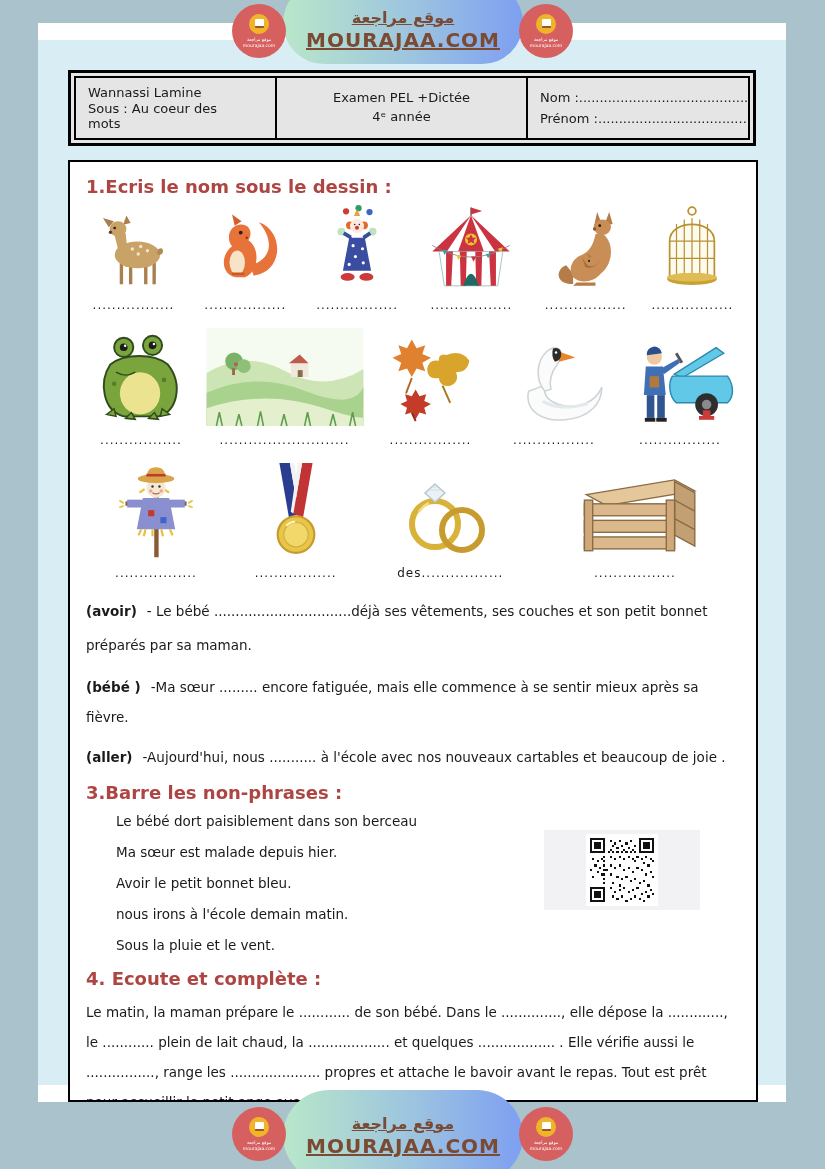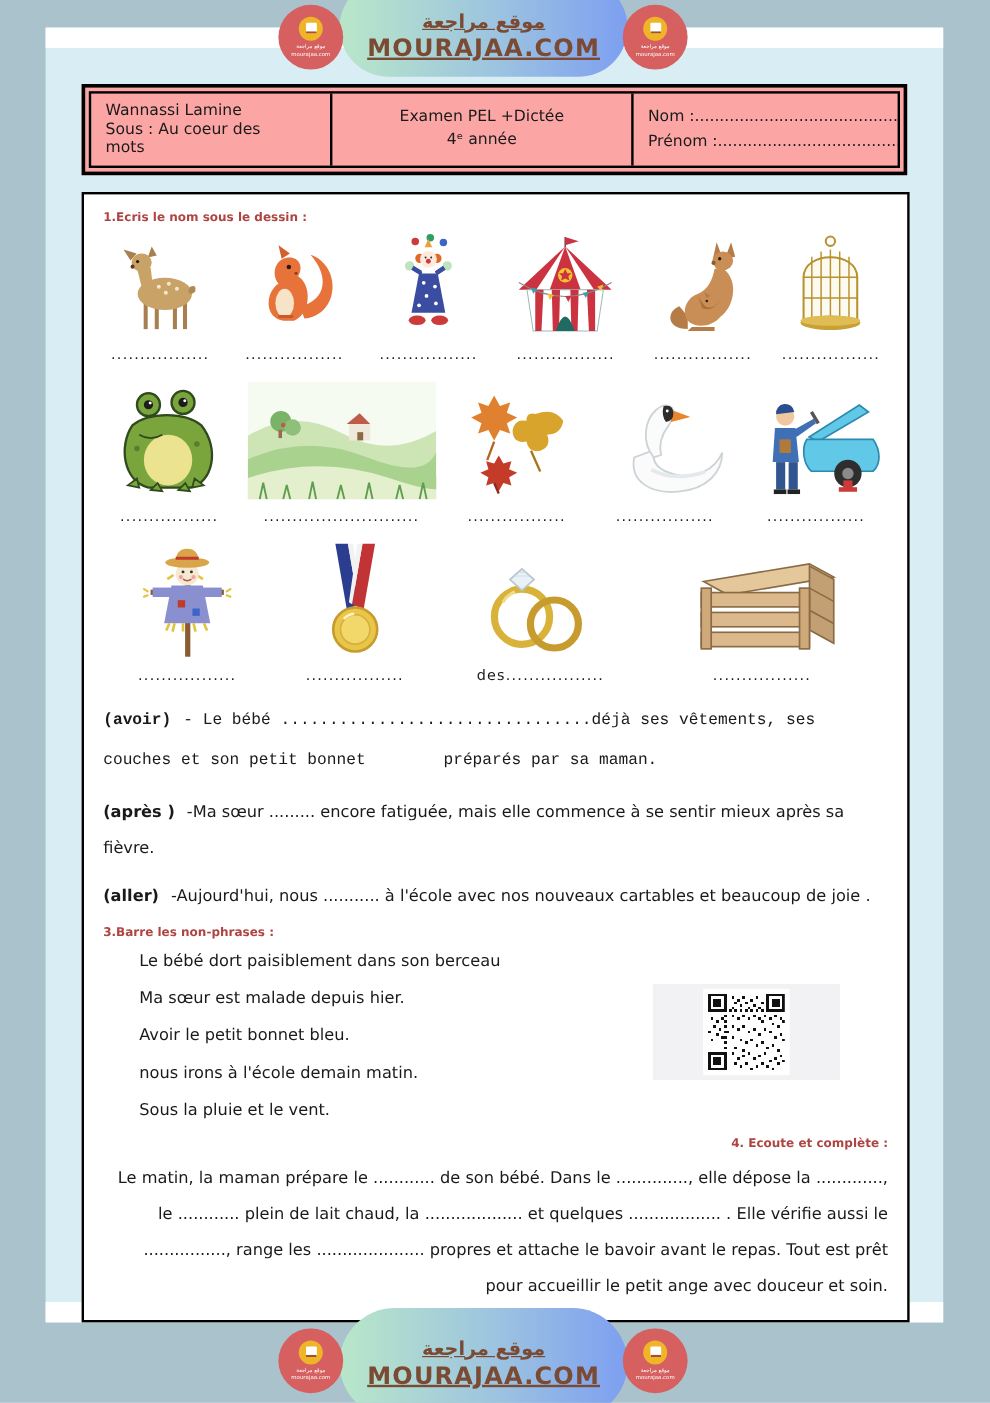--- a/index.html
+++ b/index.html
@@ -16,54 +16,54 @@
   .pill-bottom{left:283px;top:1090px;height:92px;}
   .site-ar{font-size:16px;font-weight:bold;color:#7a4a33;text-decoration:underline;line-height:1.35;}
   .site-en{font-size:20px;font-weight:bold;color:#7a4a33;text-decoration:underline;letter-spacing:1px;line-height:1.25;}
   .logo{position:absolute;width:54px;height:54px;border-radius:50%;background:#d66060;
         display:flex;flex-direction:column;align-items:center;justify-content:center;}
   .logo .dot{width:20px;height:20px;border-radius:50%;background:#f0b429;display:flex;align-items:center;justify-content:center;}
   .logo .book{width:9px;height:7px;background:#fff;border-radius:1px;border-bottom:2px solid #a0522d;}
   .logo .ltxt{font-size:5px;color:#fff;line-height:1.3;text-align:center;margin-top:2px;white-space:nowrap;transform:scale(.9);}
 
   
-  .header-box{position:absolute;left:68px;top:70px;width:688px;height:76px;background:#fca5a5;
+  .header-box{position:absolute;left:68px;top:70px;width:688px;height:76px;background:#e5e5e5;
               border:3px solid #000;padding:3px;box-sizing:border-box;}
   .header-inner{border:2px solid #000;height:100%;display:flex;box-sizing:border-box;}
   .hcell{box-sizing:border-box;padding:7px 12px;font-size:13px;}
   .hc1{width:28%;display:flex;flex-direction:column;justify-content:space-between;}
   .hc2{width:38.5%;border-left:2px solid #000;border-right:2px solid #000;text-align:center;
        display:flex;flex-direction:column;justify-content:center;line-height:1.45;margin-left:15px;}
   .hc3{width:33.5%;display:flex;flex-direction:column;justify-content:space-evenly;overflow:hidden;}
   .hc3 .fline{white-space:nowrap;}
 
   
   .main-box{position:absolute;left:68px;top:160px;width:690px;height:942px;background:#fff;
             border:2px solid #000;box-sizing:border-box;padding:2px 16px 0 16px;overflow:hidden;}
-  .sec-title{color:#ad4543;font-weight:bold;font-size:10px;}
+  .sec-title{color:#ad4543;font-weight:bold;font-size:18px;}
   .s1-title{margin:12px 0 8px 0;}
   .pic-row{display:flex;justify-content:space-between;align-items:flex-end;margin-bottom:14px;}
   .pic-item{display:flex;flex-direction:column;align-items:center;}
   .pic-item .art{display:flex;align-items:flex-end;justify-content:center;}
   .answer{margin-top:7px;font-size:12px;letter-spacing:1px;white-space:nowrap;}
 
   .s2{margin-top:10px;}
   .s2 p{margin:10px 0;font-size:13.5px;line-height:30px;}
-  .s2 p.wrap2{line-height:34px;margin:8px 0 4px 0;font-family:Liberation Mono, monospace;}
+  .s2 p.wrap2{line-height:34px;margin:8px 0 4px 0;}
   .s2 b{margin-right:10px;}
   .s2 span{white-space:pre-wrap;}
 
   .s3{margin-top:6px;position:relative;}
   .s3 ul{list-style:none;margin:10px 0 0 0;padding:0 0 0 30px;}
   .s3 li{font-size:13.5px;margin-bottom:15px;}
   .qr-panel{position:absolute;left:458px;top:48px;width:156px;height:80px;background:#f2f2f5;
             display:flex;align-items:center;justify-content:center;}
   .qr-card{width:72px;height:72px;background:#fff;display:flex;align-items:center;justify-content:center;}
 
-  .s4{margin-top:2px;text-align:right;}
+  .s4{margin-top:2px;}
   .s4 .para{font-size:13.5px;line-height:30px;margin-top:8px;}
 </style>
 </head>
 <body>
 
 <div class="page">
   <div class="panel"></div>
 
   <div class="pill pill-top">
     <div class="site-ar">موقع مراجعة</div>
@@ -385,21 +385,21 @@
             <rect x="20" y="36" width="9" height="55" fill="#cfa97a" stroke="#8a6b45" stroke-width="1.5"></rect>
             <rect x="109" y="36" width="9" height="55" fill="#cfa97a" stroke="#8a6b45" stroke-width="1.5"></rect>
           </svg>
         </div>
         <div class="answer">.................</div>
       </div>
     </div>
 
     <div class="s2">
       <p class="wrap2"><b>(avoir)</b><span>- Le bébé ................................déjà ses vêtements, ses couches et son petit bonnet        préparés par sa maman.</span></p>
-      <p><b>(après )</b><span>-Ma sœur ......... encore fatiguée, mais elle commence à se sentir mieux après sa fièvre.</span></p>
+      <p><b>(bébé )</b><span>-Ma sœur ......... encore fatiguée, mais elle commence à se sentir mieux après sa fièvre.</span></p>
       <p><b>(aller)</b><span>-Aujourd'hui, nous ........... à l'école avec nos nouveaux cartables et beaucoup de joie .</span></p>
     </div>
 
     <div class="s3">
       <div class="sec-title">3.Barre les non-phrases   :</div>
       <ul>
         <li>Le bébé dort paisiblement dans son berceau</li>
         <li>Ma sœur est malade depuis hier.</li>
         <li>Avoir le petit bonnet bleu.</li>
         <li>nous irons à l'école demain matin.</li>

